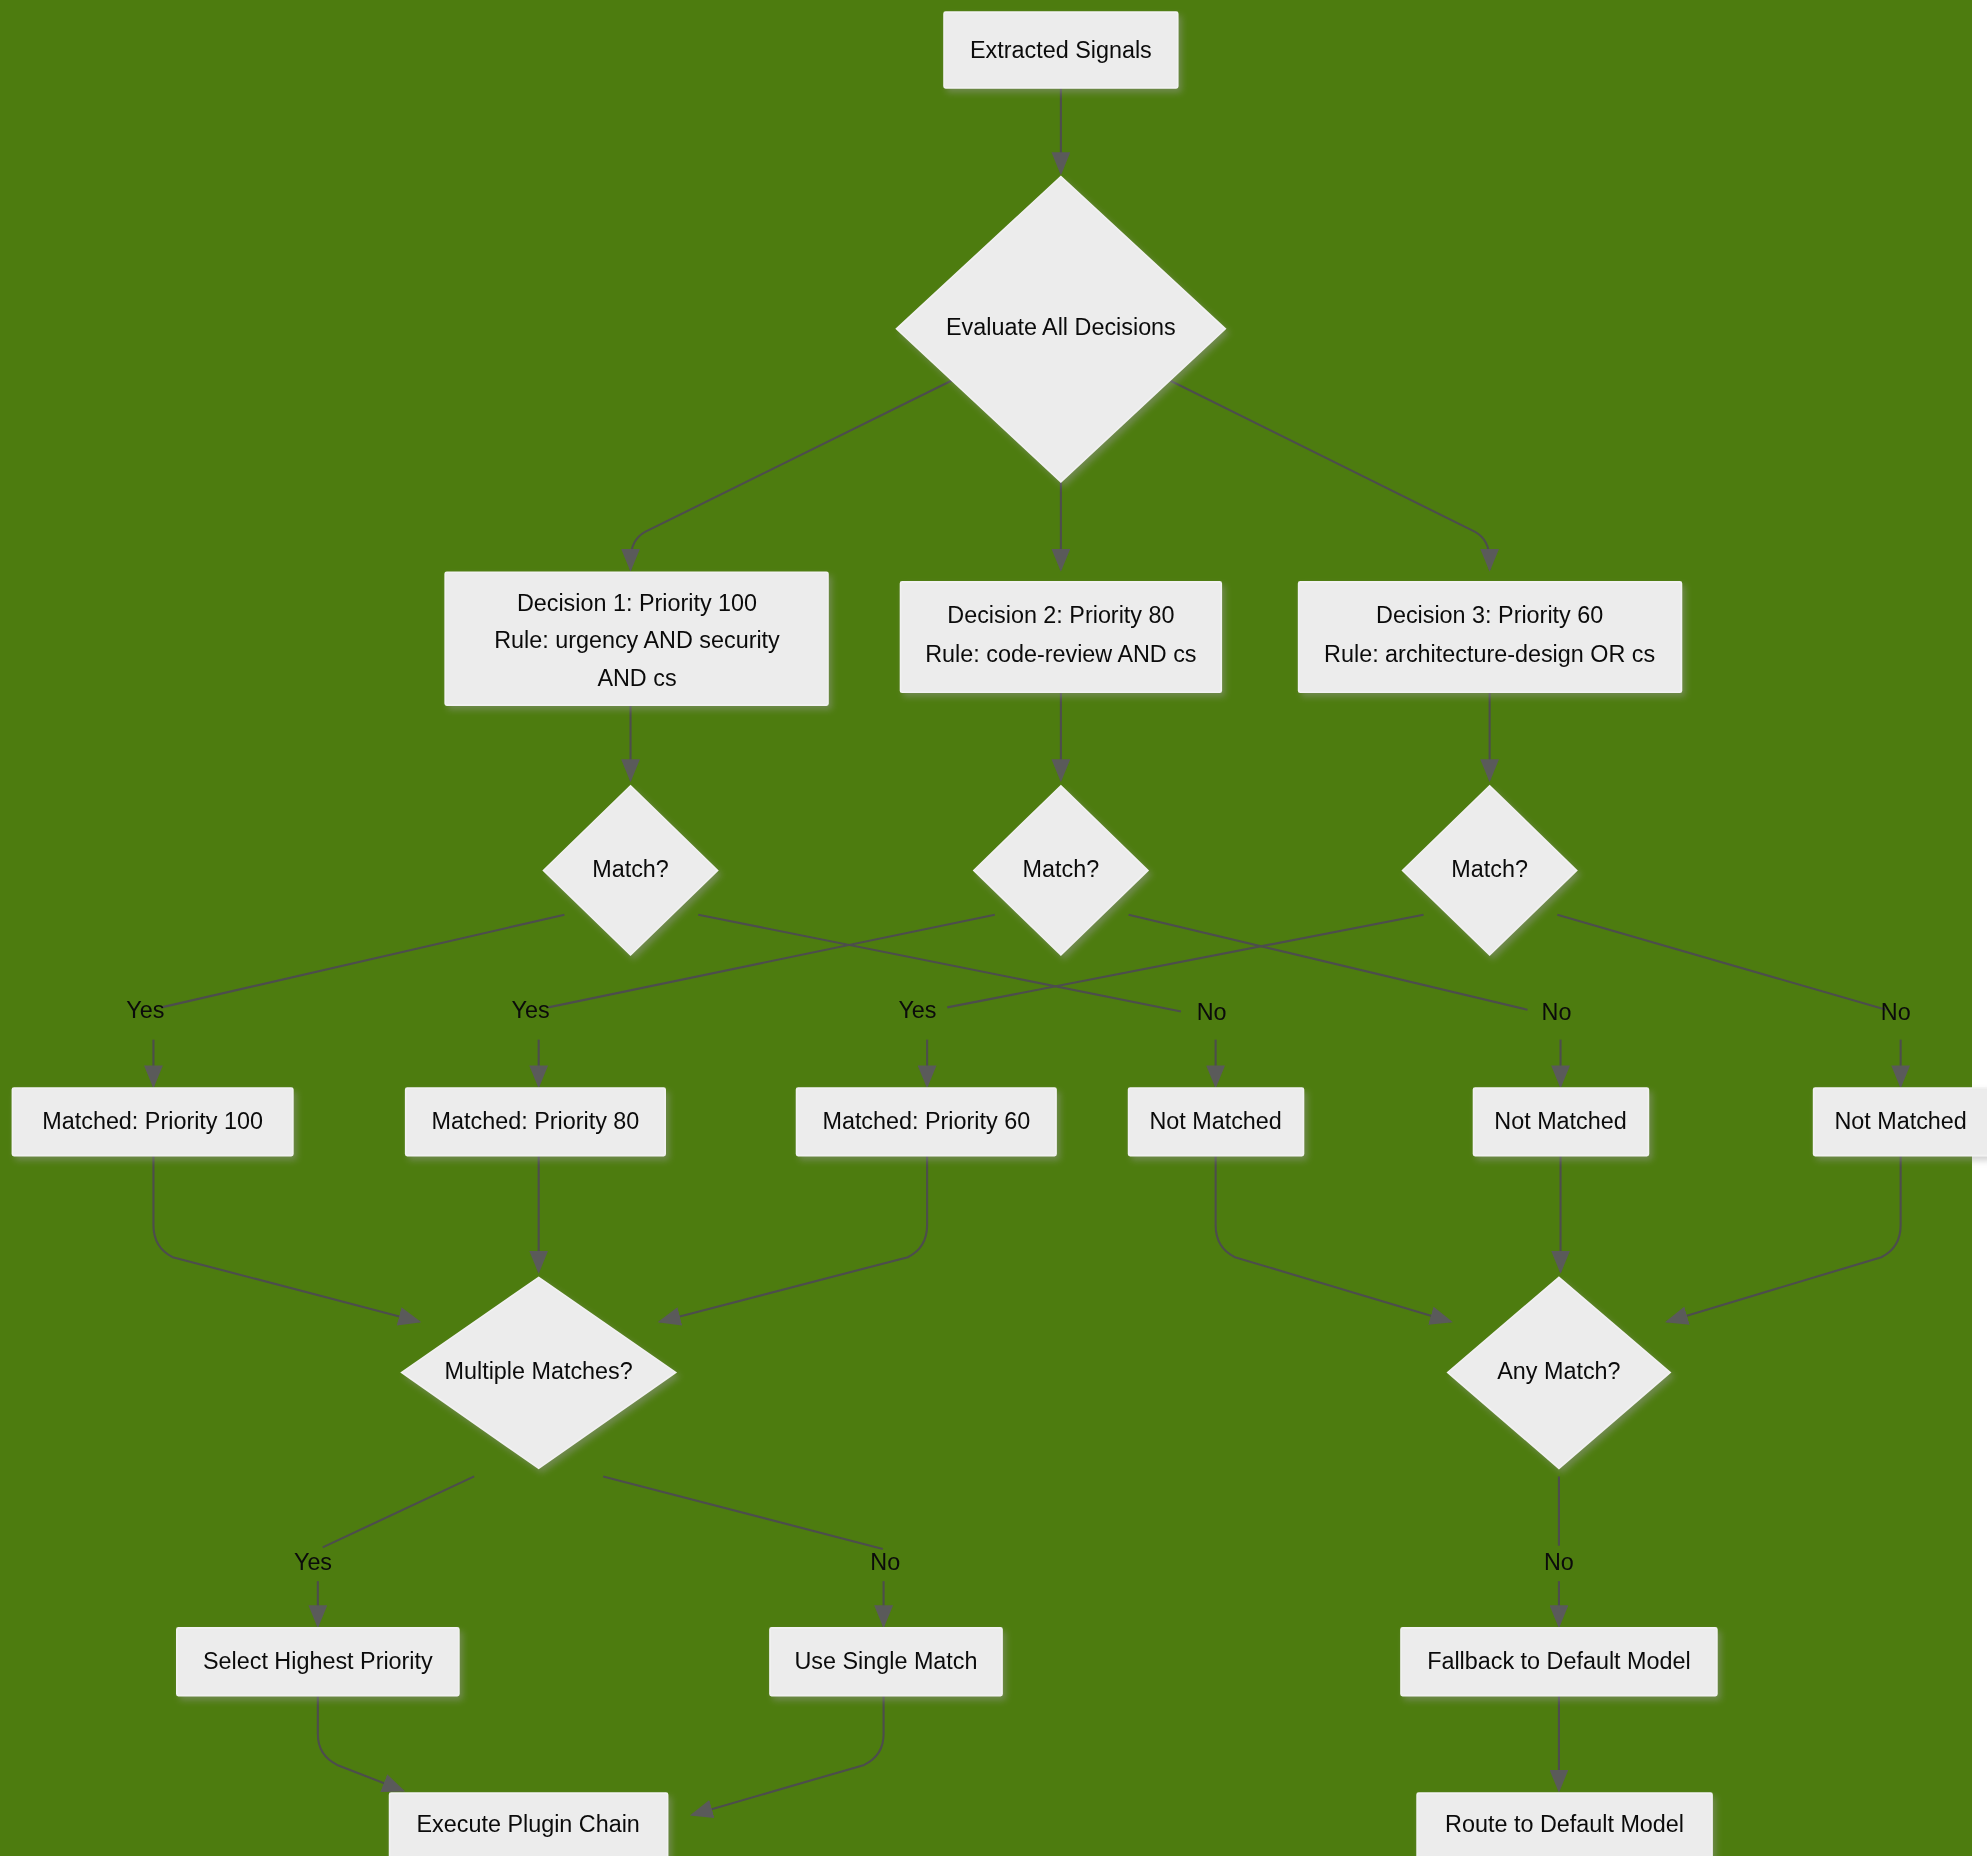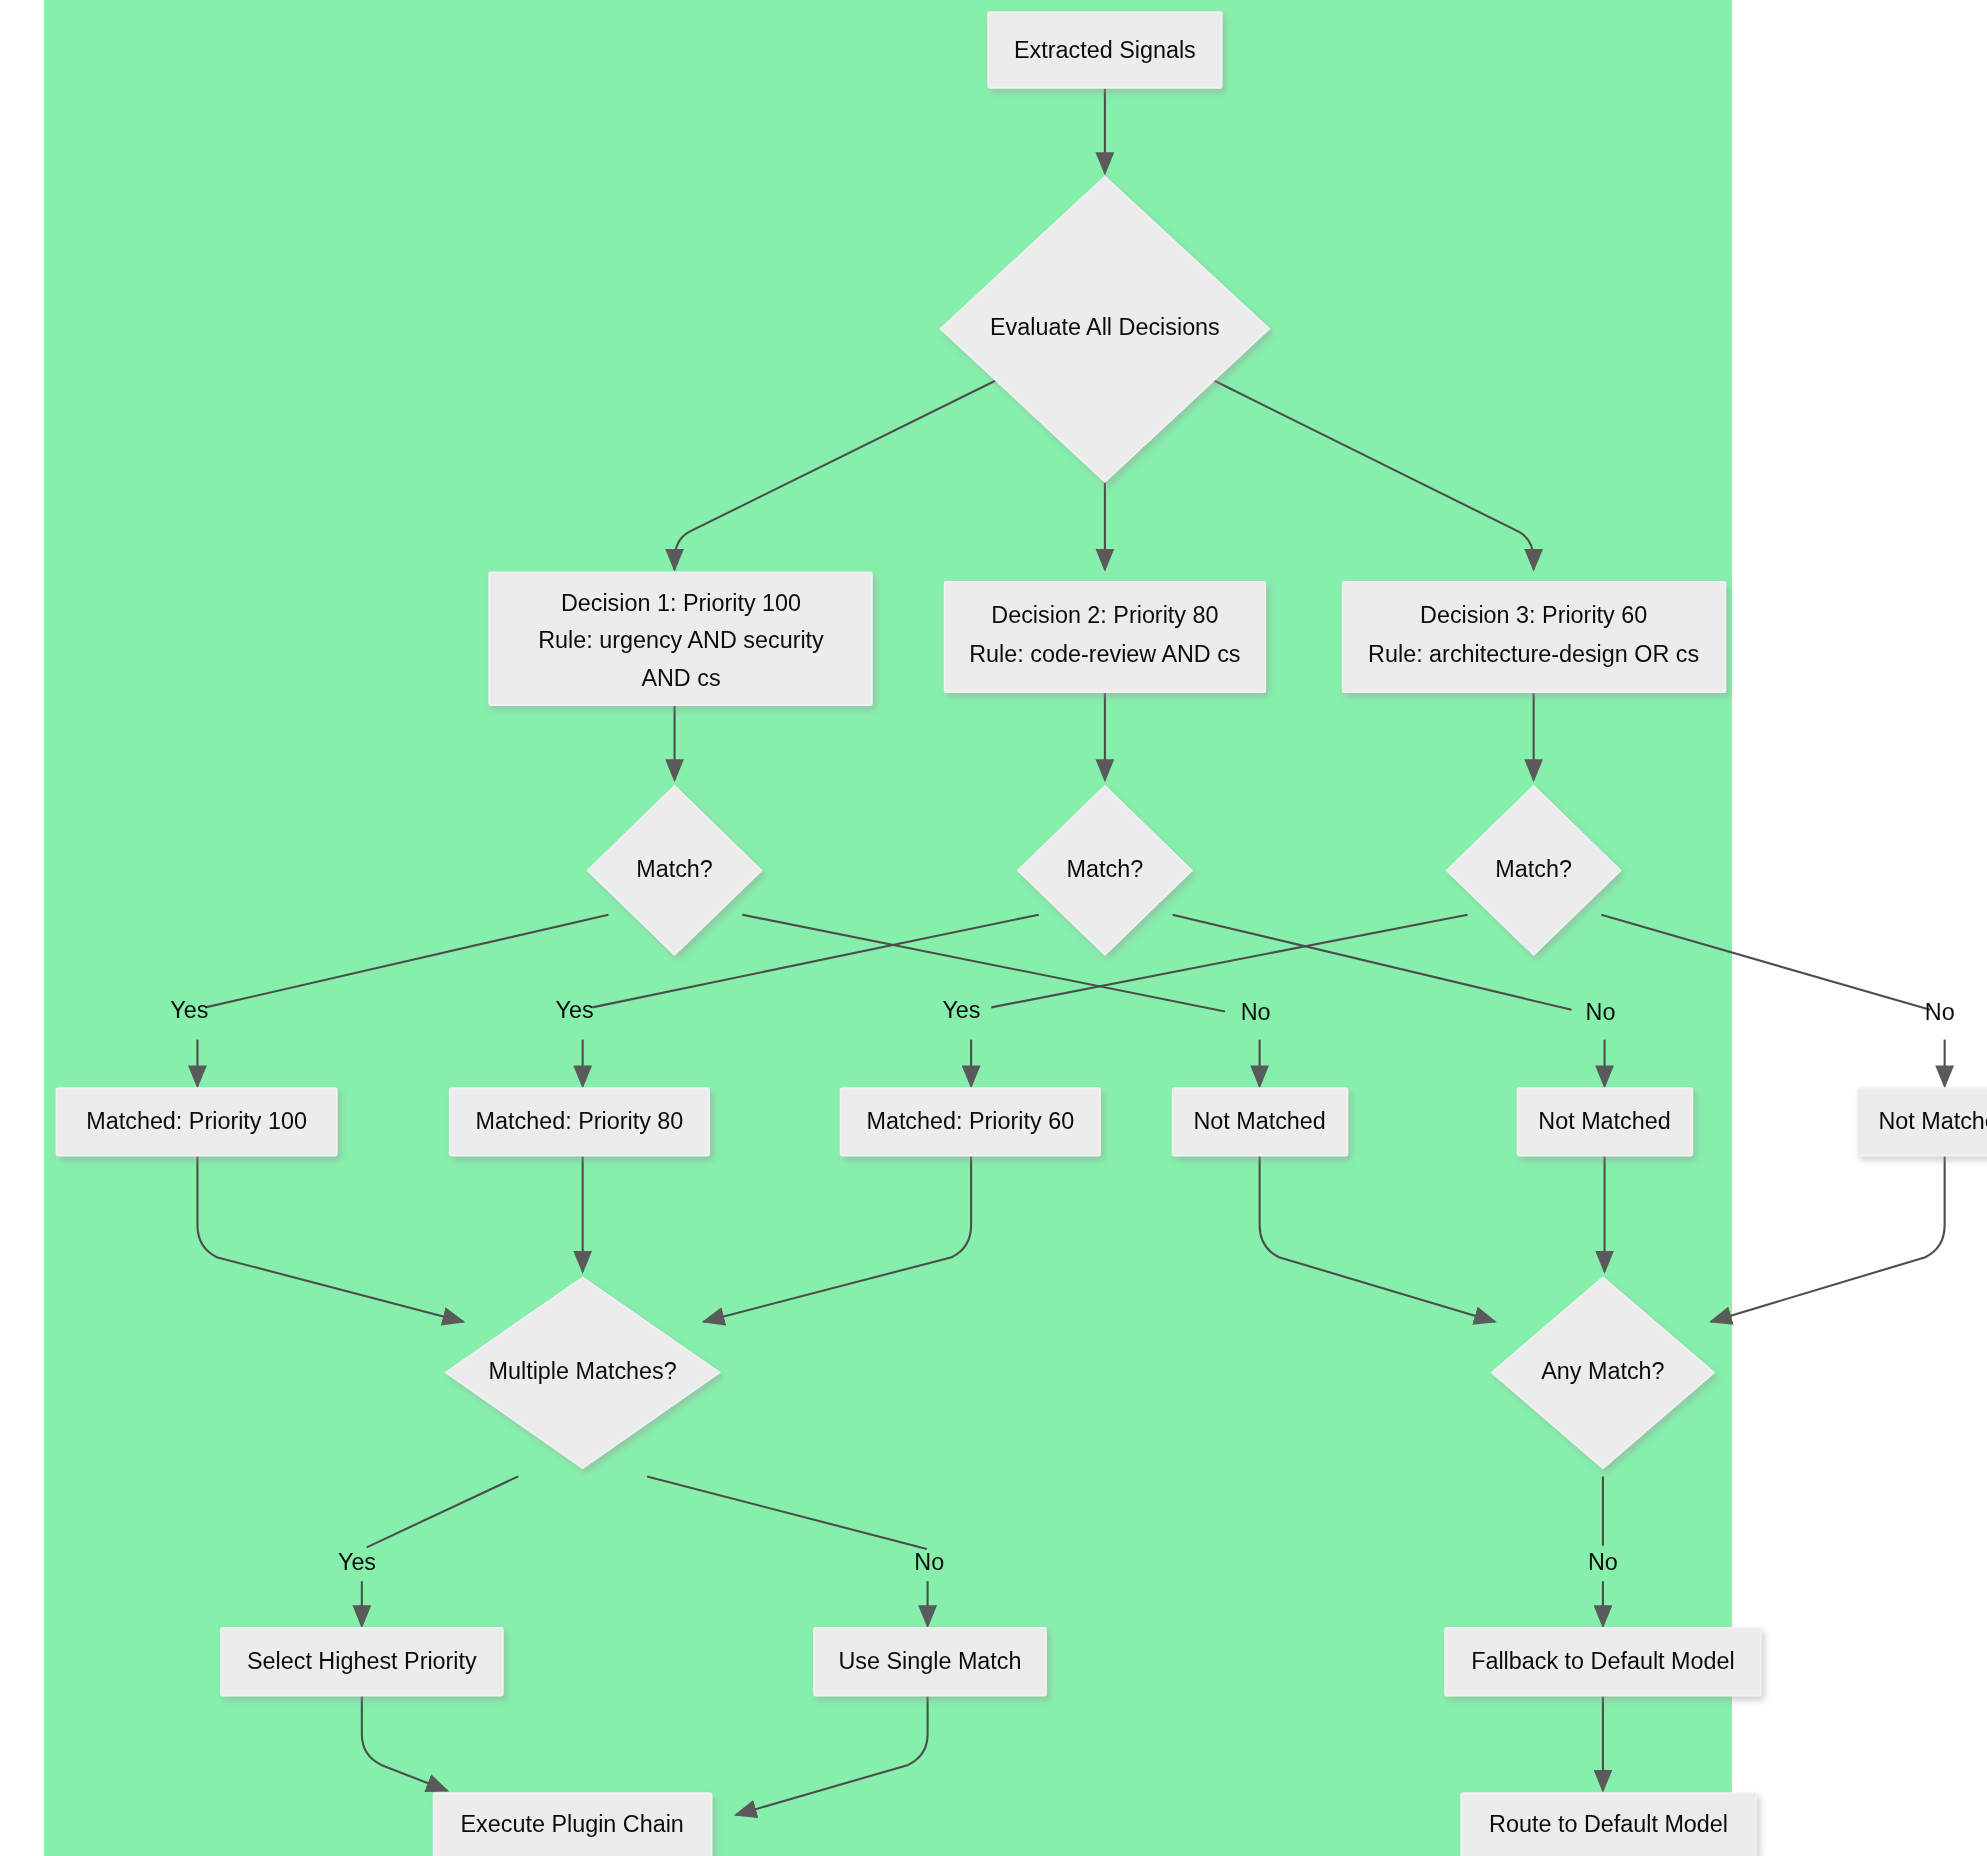--- a/index.html
+++ b/index.html
@@ -9,24 +9,23 @@
     background: #ffffff;
   }
   body {
     font-family: "Liberation Sans", sans-serif;
     width: 1988px;
     height: 1856px;
     overflow: hidden;
   }
   #diagram-root {
     position: relative;
-    width: 1688px;
+    width: 1972px;
     height: 1856px;
-    background: #86efac;
-    margin-left: 44px;
+    background: #4d7c0f;
   }
   svg#flow-svg {
     display: block;
     width: 1988px;
     height: 1856px;
   }
   .node-shape {
     fill: #ECECEC;
     stroke: #F2F2F2;
     stroke-width: 2;

